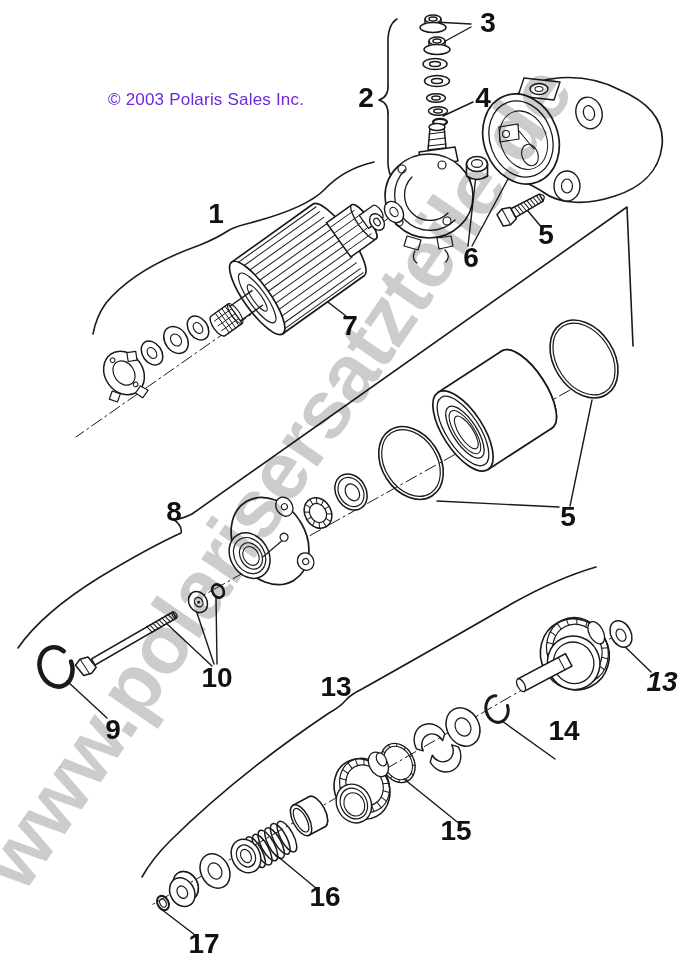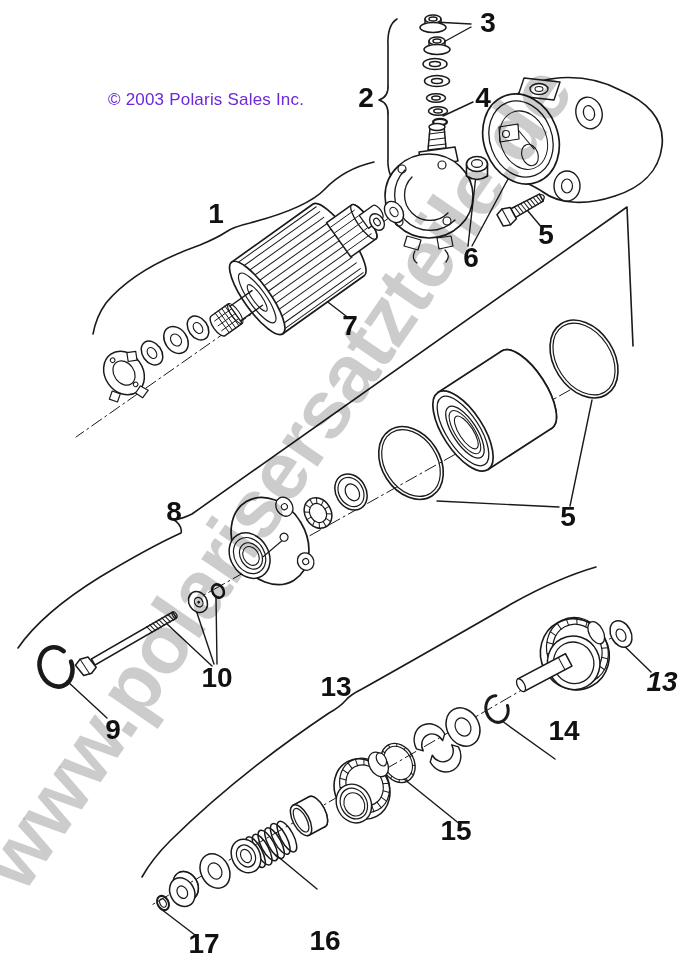--- a/index.html
+++ b/index.html
@@ -344,17 +344,17 @@
   <div class="part-label" style="left:471px;top:258px;">6</div>
   <div class="part-label" style="left:350px;top:326px;">7</div>
   <div class="part-label" style="left:174px;top:512px;">8</div>
   <div class="part-label" style="left:113px;top:730px;">9</div>
   <div class="part-label" style="left:217px;top:678px;">10</div>
   <div class="part-label" style="left:336px;top:687px;">13</div>
   <div class="part-label" style="left:568px;top:517px;">5</div>
   <div class="part-label" style="left:662px;top:682px;font-style:italic;">13</div>
   <div class="part-label" style="left:564px;top:731px;">14</div>
   <div class="part-label" style="left:456px;top:831px;">15</div>
-  <div class="part-label" style="left:325px;top:897px;margin-top:44px;">16</div>
+  <div class="part-label" style="left:325px;top:897px;">16</div>
   <div class="part-label" style="left:204px;top:944px;">17</div>
 
   <div class="watermark">www.polarisersatzteile.de</div>
 </div>
 
 </body></html>

